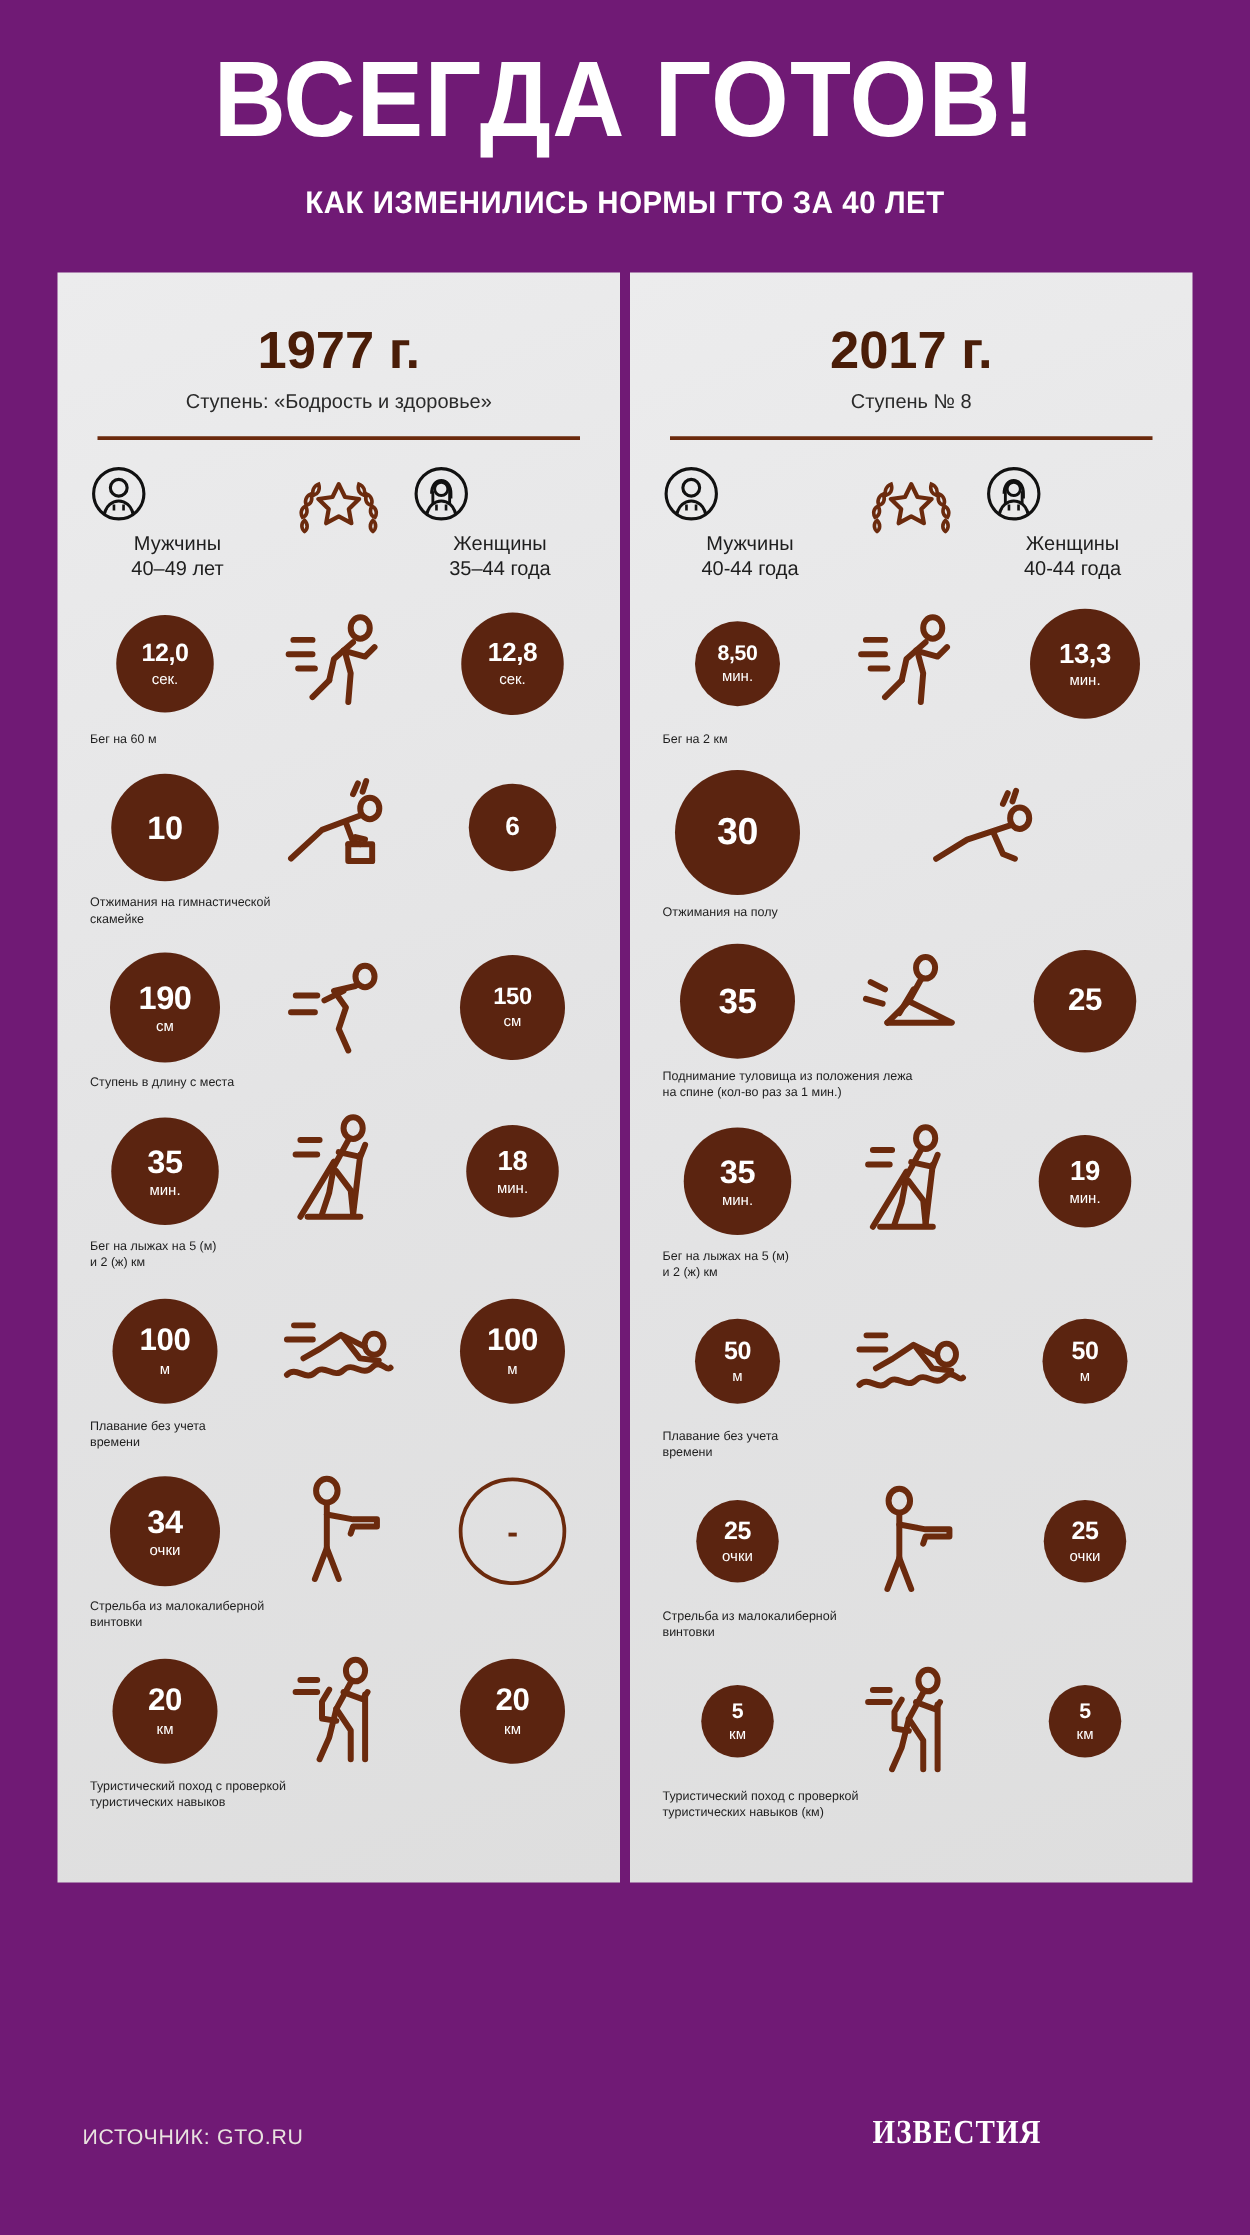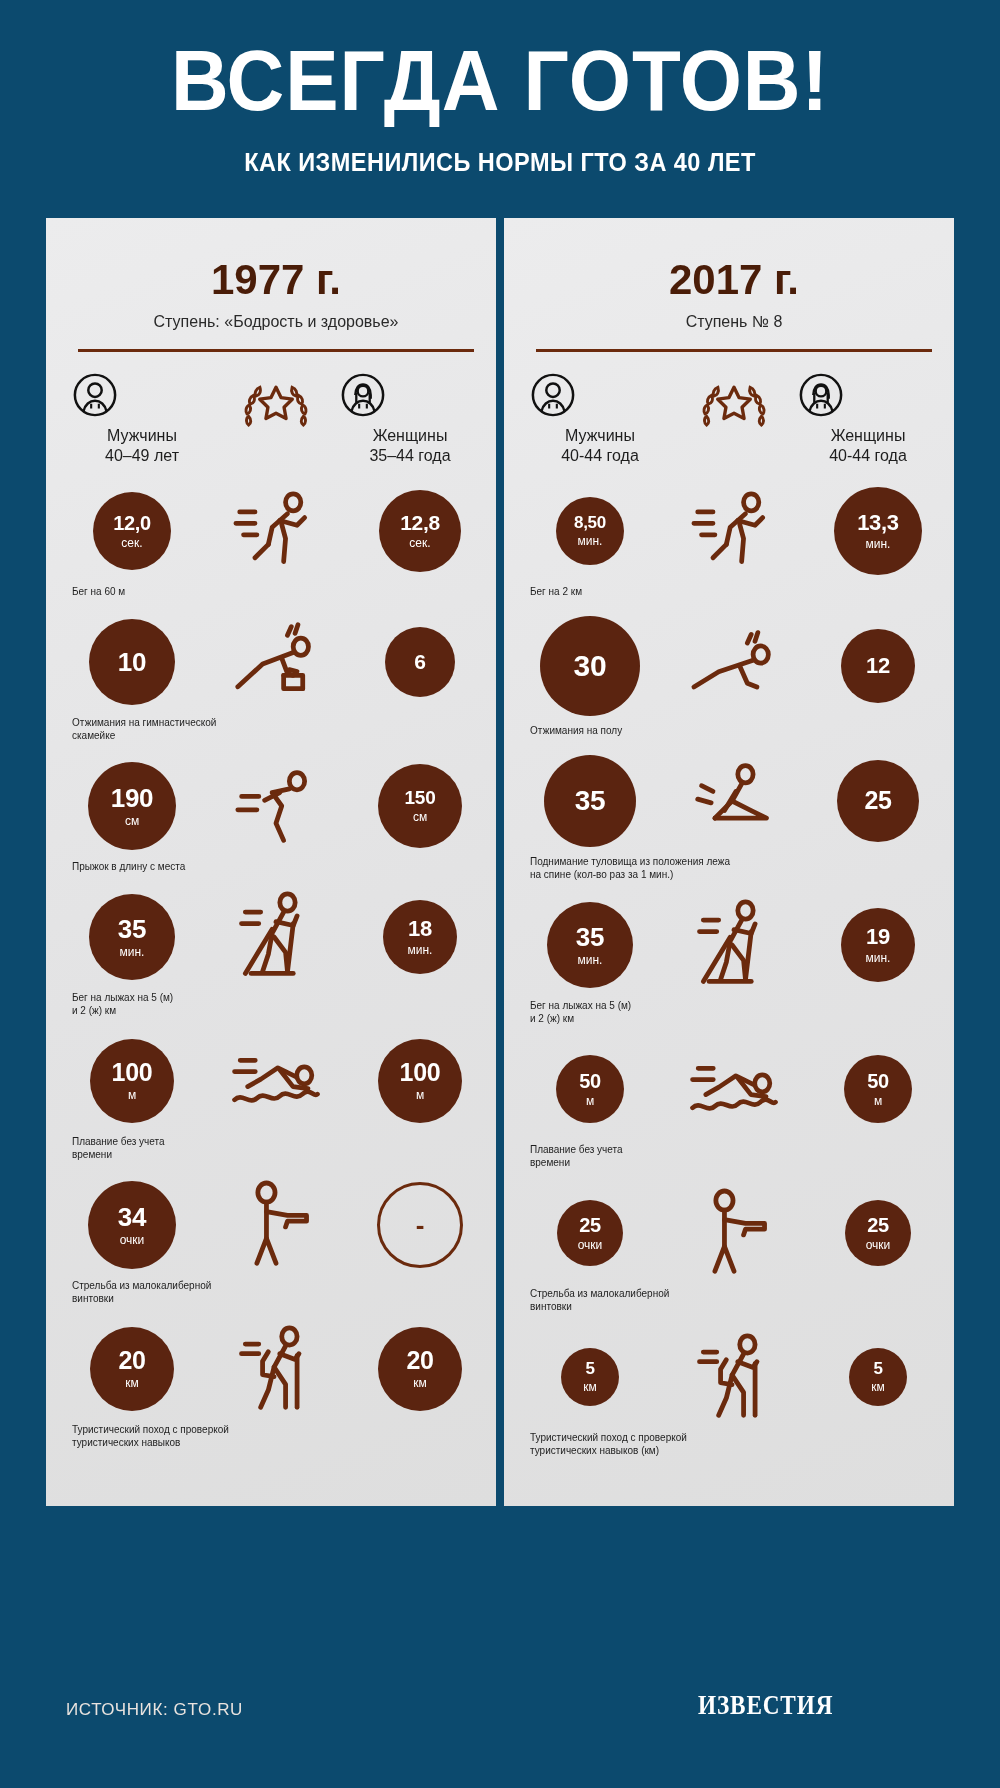--- a/index.html
+++ b/index.html
@@ -4,21 +4,21 @@
 <style>
   * { box-sizing: border-box; margin: 0; padding: 0; }
   html, body {
     width: 1000px; height: 1788px;
     background: #4a1d08;
     font-family: "Liberation Sans", sans-serif;
   }
   .page {
     position: relative;
     width: 1000px; height: 1788px;
-    background: #0c4a6e;
+    background: #701a75;
     overflow: hidden;
   }
 
   
   .header { padding-top: 40px; text-align: center; }
   .title {
     color: #ffffff;
     font-family: "Liberation Sans", sans-serif;
     font-weight: bold;
     font-size: 86px;
@@ -40,21 +40,21 @@
     position: absolute;
     left: 46px; top: 218px;
     width: 908px; height: 1288px;
     display: flex;
     gap: 8px;
   }
   .panel {
     background: #e6e6e6;
     background: linear-gradient(160deg,#ececed 0%, #e3e3e4 55%, #dedede 100%);
     flex: 1 1 0;
-    padding: 26px 16px 0 26px;
+    padding: 26px 26px 0 26px;
     display: flex;
     flex-direction: column;
   }
 
   .col-year {
     text-align: center;
     color: #4a1d08;
     font-weight: bold;
     font-size: 42px;
     letter-spacing: 0px;
@@ -301,21 +301,21 @@
       </g>
               </svg>
             </div>
         <div class="bub-cell">
           <div class="bubble" style="width:84px;height:84px">
       <span class="v" style="font-size:19px">150</span>
       <span class="u">см</span>
     </div>
         </div>
       </div>
-      <div class="metric-label">Прыжок в длину с места</div>
+      <div class="metric-label">Ступень в длину с места</div>
     </div>
     <div class="metric">
       <div class="metric-row">
         <div class="bub-cell">
           <div class="bubble" style="width:86px;height:86px">
       <span class="v" style="font-size:26px">35</span>
       <span class="u">мин.</span>
     </div>
         </div>
         <div class="icon-cell">
@@ -519,26 +519,20 @@
         <div class="icon-cell">
               <svg width="92" height="84" viewBox="0 0 96 88">
                 <g fill="none" stroke="#6b2a0d" stroke-width="5" stroke-linecap="round" stroke-linejoin="round">
       <ellipse cx="76" cy="32" rx="8" ry="9"></ellipse>
       <path d="M68 38 L32 50 L6 66"></path>
       <path d="M54 44 L62 62 L72 66"></path>
       <path d="M62 20l4-9M70 18l3-9"></path>
       </g>
               </svg>
             </div>
-        <div class="bub-cell">
-          <div class="bubble" style="width:74px;height:74px">
-      <span class="v" style="font-size:22px">12</span>
-
-    </div>
-        </div>
       </div>
       <div class="metric-label">Отжимания на полу</div>
     </div>
     <div class="metric">
       <div class="metric-row">
         <div class="bub-cell">
           <div class="bubble" style="width:92px;height:92px">
       <span class="v" style="font-size:28px">35</span>
 
     </div>

